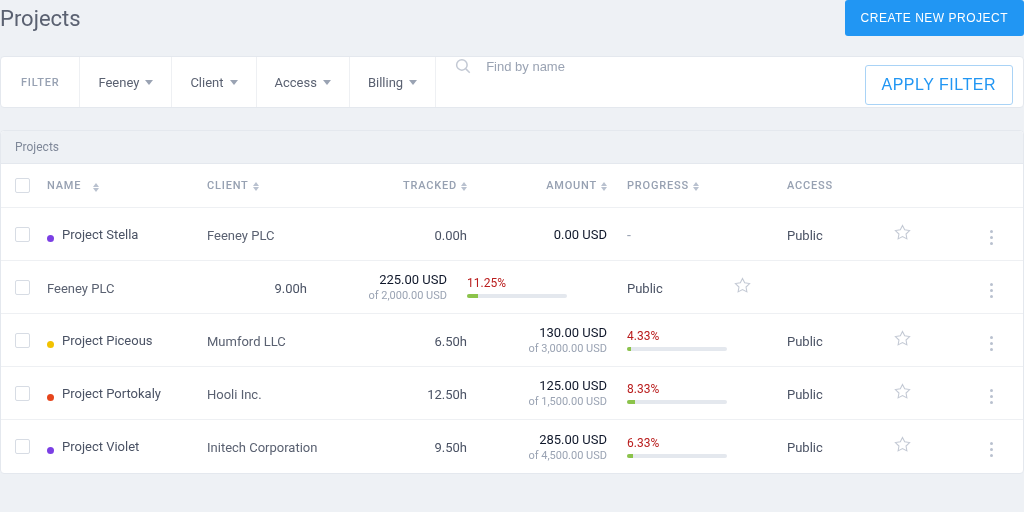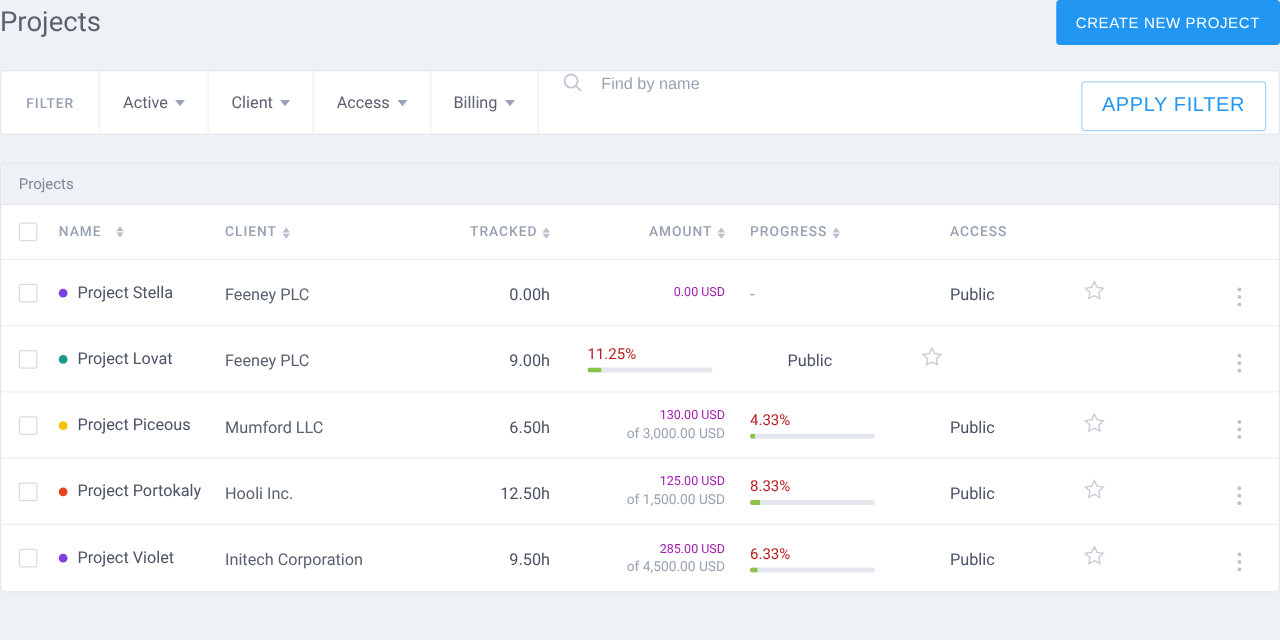--- a/index.html
+++ b/index.html
@@ -16,37 +16,37 @@
 .search-icon-svg { width: 18px; height: 18px; }
 .search-input { border: none; outline: none; font-size: 13px; color: #4c1d95; flex: 1; }
 .search-input::placeholder { color: #9aa3b3; }
 .apply-btn { margin: 8px 10px 8px 0; border: 1px solid #a9d3f6; background: #fff; color: #2196f3; padding: 10px 16px; font-size: 16px; font-weight: 500; letter-spacing: 0.5px; border-radius: 3px; cursor: pointer; }
 .table-card { background: #fff; border: 1px solid #e4e8ee; border-radius: 4px; }
 .card-head { background: #eef1f5; border-bottom: 1px solid #e4e8ee; padding: 9px 14px; font-size: 12px; color: #7f8899; border-top-left-radius: 4px; border-top-right-radius: 4px; }
 .thead { display: flex; align-items: center; padding: 14px 14px; border-bottom: 1px solid #eef0f3; font-size: 11px; font-weight: 500; letter-spacing: 0.8px; color: #97a1b2; }
 .row { display: flex; align-items: center; padding: 0 14px; border-bottom: 1px solid #eef0f3; min-height: 53px; }
 .row:last-child { border-bottom: none; }
 .col-chk { width: 32px; }
-.col-name { width: 133px; display: flex; align-items: center; gap: 8px; }
+.col-name { width: 160px; display: flex; align-items: flex-end; gap: 8px; }
 .col-client { width: 170px; }
 .col-tracked { width: 120px; text-align: right; padding-right: 30px; }
 .col-amount { width: 130px; text-align: right; padding-right: 20px; }
 .col-progress { width: 140px; }
 .col-access { width: 110px; padding-left: 20px; }
 .col-star { width: 50px; text-align: center; }
 .col-menu { flex: 1; text-align: right; padding-right: 10px; }
 .sort-icon { display: inline-flex; flex-direction: column; gap: 1px; margin-left: 4px; vertical-align: middle; }
 .sort-up { width: 0; height: 0; border-left: 3px solid transparent; border-right: 3px solid transparent; border-bottom: 4px solid #b9c1cf; }
 .sort-down { width: 0; height: 0; border-left: 3px solid transparent; border-right: 3px solid transparent; border-top: 4px solid #b9c1cf; }
 .chk { width: 15px; height: 15px; border: 1px solid #d7dce4; border-radius: 2px; cursor: pointer; }
 .dot { width: 7px; height: 7px; border-radius: 50%; flex-shrink: 0; }
 .proj-name { font-size: 13px; color: #4a5264; }
 .client-name { font-size: 13px; color: #5a6171; }
 .tracked-val { font-size: 13px; color: #4a5264; }
-.amount-val { font-size: 10px; color: #a21caf; }
+.amount-val { font-size: 13px; color: #0f172a; }
 .amount-sub { font-size: 11px; color: #9aa3b3; margin-top: 2px; }
 .progress-pct { font-size: 12px; color: #b91c1c; margin-bottom: 4px; }
 .progress-bar { width: 100px; height: 4px; background: #e4e8ee; border-radius: 2px; overflow: hidden; }
 .progress-fill { height: 100%; background: #8bc34a; }
 .progress-dash { font-size: 14px; color: #9aa3b3; }
 .access-val { font-size: 13px; color: #4a5264; }
 .star-svg { width: 17px; height: 17px; cursor: pointer; }
 .kebab { display: inline-flex; flex-direction: column; gap: 3px; cursor: pointer; padding: 6px; }
 .kebab span { width: 3px; height: 3px; border-radius: 50%; background: #b9c1cf; }
 </style>
@@ -55,21 +55,21 @@
 
 <div class="container">
   <div class="header">
     <h1 class="page-title">Projects</h1>
     <button class="create-btn">CREATE NEW PROJECT</button>
   </div>
 
   <div class="filter-bar">
     <div class="filter-label">FILTER</div>
     <div class="filter-dd">
-        <span>Active</span>
+        <span>Feeney</span>
         <span class="caret"></span>
       </div>
     <div class="filter-dd">
         <span>Client</span>
         <span class="caret"></span>
       </div>
     <div class="filter-dd">
         <span>Access</span>
         <span class="caret"></span>
       </div>
@@ -142,26 +142,26 @@
           <div class="col-menu"><div class="kebab">
               <span></span>
               <span></span>
               <span></span>
             </div></div>
         </div>
         <div class="row">
           <div class="col-chk">
             <div class="chk"></div>
           </div>
-          <div class="col-name">
-            <span class="dot" style="background:#1a9b8a"></span>
-            <span class="proj-name">Project Lovat</span>
-          </div>
           <div class="col-client"><span class="client-name">Feeney PLC</span></div>
           <div class="col-tracked"><span class="tracked-val">9.00h</span></div>
+          <div class="col-amount">
+            <div class="amount-val">225.00 USD</div>
+            <div class="amount-sub">of 2,000.00 USD</div>
+          </div>
           <div class="col-progress">
             <div class="progress-pct">11.25%</div>
             <div class="progress-bar">
               <div class="progress-fill" style="width:11.25%"></div>
             </div>
           </div>
           <div class="col-access"><span class="access-val">Public</span></div>
           <div class="col-star"><svg class="star-svg" viewBox="0 0 24 24" fill="none" stroke="#c3c9d4" stroke-width="1.5">
               <polygon points="12 2 15.09 8.26 22 9.27 17 14.14 18.18 21.02 12 17.77 5.82 21.02 7 14.14 2 9.27 8.91 8.26 12 2"></polygon>
             </svg></div>

